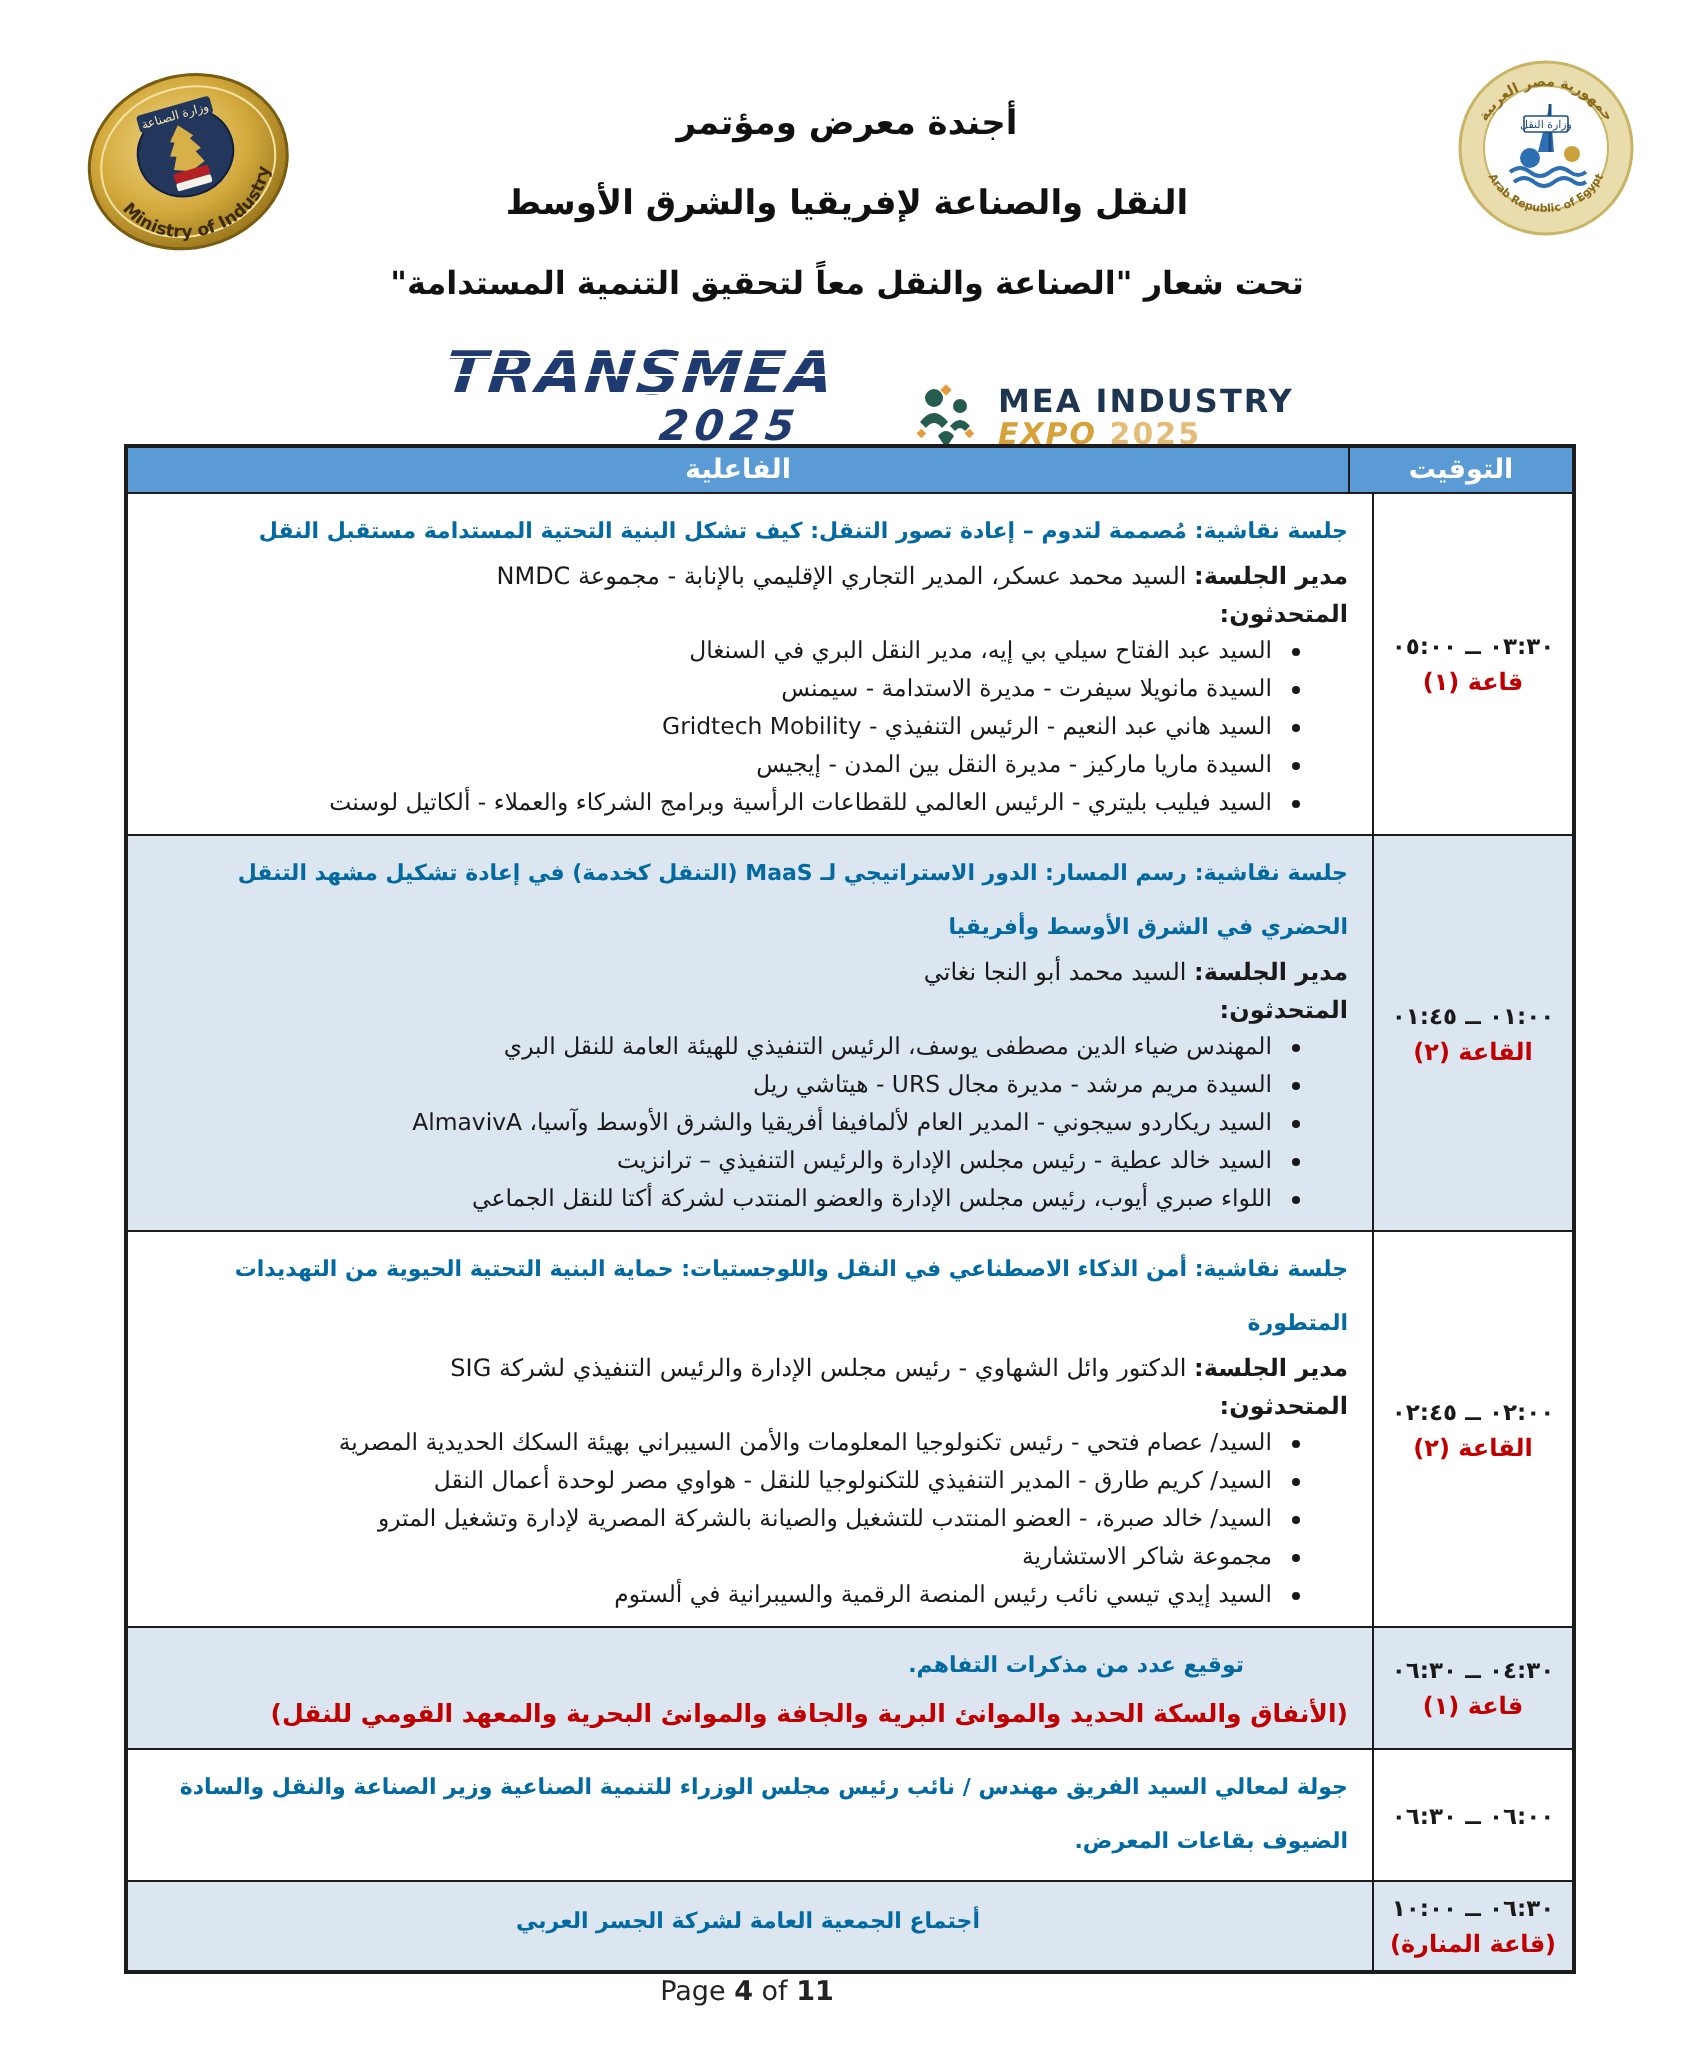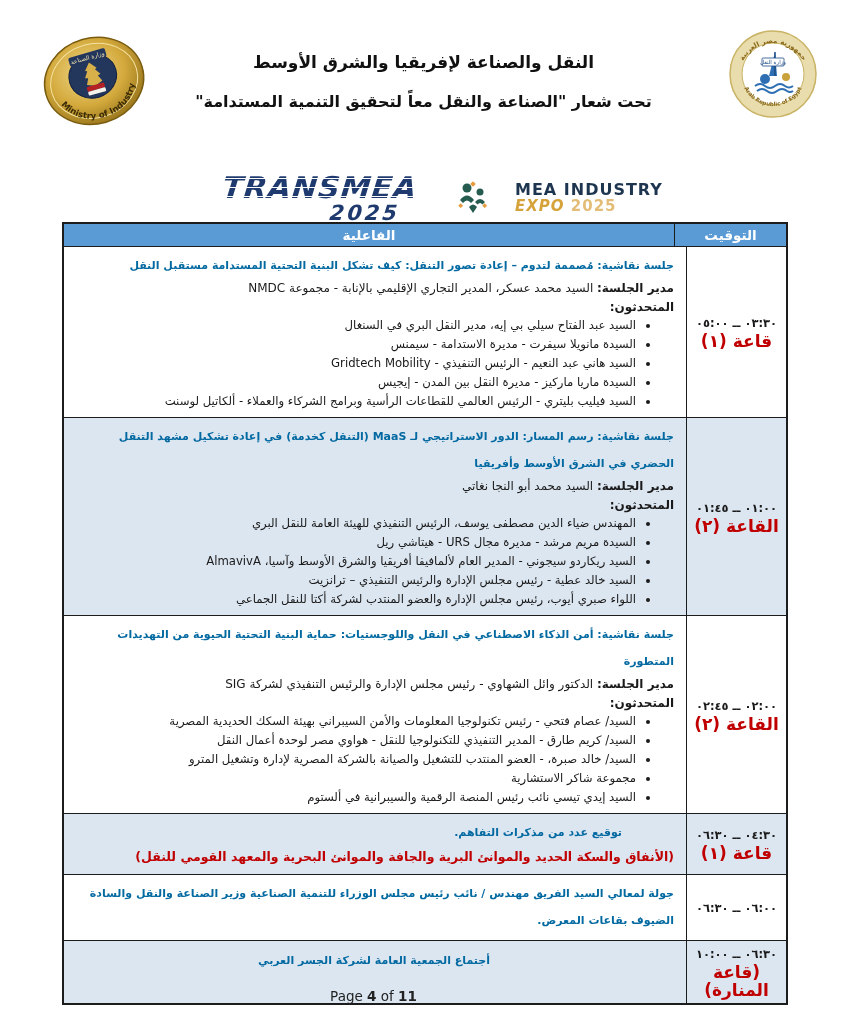--- a/index.html
+++ b/index.html
@@ -20,21 +20,21 @@
   .transmea .tm-name{
     display:block;font-weight:bold;font-style:italic;font-size:30px;letter-spacing:1px;
     transform:skewX(-6deg);line-height:28px;
     background:repeating-linear-gradient(180deg,#1f3a6e 0 4px,#ffffff 4px 5px,#1f3a6e 5px 9px);
     -webkit-background-clip:text;background-clip:text;-webkit-text-fill-color:transparent;
   }
   .transmea .tm-year{
     display:block;font-weight:bold;font-style:italic;font-size:21px;letter-spacing:3px;
     transform:skewX(-6deg);margin-top:1px;padding-left:90px;line-height:20px;color:#1f3a6e;
   }
-  .meaexpo{position:absolute;left:455px;top:12px;display:flex;align-items:center;gap:24px;}
+  .meaexpo{position:absolute;left:455px;top:23px;display:flex;align-items:center;gap:8px;}
   .meaexpo .mea-text{display:flex;flex-direction:column;line-height:17px;}
   .mea-line1{font-weight:bold;font-size:16px;letter-spacing:1px;color:#1e3550;}
   .mea-line2{font-weight:bold;font-size:15px;letter-spacing:1px;}
   .mea-expo-word{color:#d6a23a;font-style:italic;}
   .mea-year{color:#e3bd77;font-weight:bold;}
   
   .agenda-table{
     position:absolute;left:62px;top:222px;width:726px;direction:rtl;
     border:2px solid #1c1c1c;box-sizing:border-box;background:#fff;
   }
@@ -44,21 +44,21 @@
   .h-event{flex:1;}
   .t-row{display:flex;border-bottom:1px solid #1c1c1c;background:#fff;}
   .t-row:last-child{border-bottom:none;}
   .t-row.shaded{background:#dce6f1;}
   .cell-timing{
     width:100px;border-left:1px solid #1c1c1c;box-sizing:border-box;
     display:flex;flex-direction:column;justify-content:center;align-items:center;
     padding:4px 2px;text-align:center;
   }
   .time-range{font-size:11.5px;font-weight:bold;color:#1a1a1a;line-height:18px;white-space:nowrap;}
-  .hall-label{font-size:17px;font-weight:bold;color:#c00000;line-height:18px;}
+  .hall-label{font-size:12px;font-weight:bold;color:#c00000;line-height:18px;}
   .cell-event{flex:1;padding:5px 12px 6px 10px;box-sizing:border-box;}
   .session-title{font-weight:bold;font-size:11px;line-height:27px;color:#0369a1;text-align:right;}
   .session-title.center{text-align:center;line-height:24px;padding:3px 0;}
   .session-title.indent{padding-right:52px;}
   .red-subtitle{font-weight:bold;font-size:12.5px;line-height:22px;color:#c00000;text-align:right;}
   .moderator-line{font-size:12px;line-height:19px;text-align:right;}
   .moderator-line b{font-size:12px;}
   .speakers-label{font-size:12px;font-weight:bold;line-height:18px;text-align:right;}
   .speaker-list{margin:0;padding:0 38px 0 0;list-style:disc;}
   .speaker-list li{font-size:11.7px;line-height:19px;text-align:right;}
@@ -115,20 +115,21 @@
       <circle cx="36" cy="49" r="5" fill="#2e6fb3"></circle>
       <circle cx="57" cy="47" r="4" fill="#caa23c"></circle>
       <path d="M 26 56 q 5 -4 10 0 q 5 4 10 0 q 5 -4 10 0 q 4 3 8 0" fill="none" stroke="#2e6fb3" stroke-width="2"></path>
       <path d="M 28 61 q 5 -4 10 0 q 5 4 10 0 q 5 -4 10 0 q 3 2 6 0" fill="none" stroke="#2e6fb3" stroke-width="2"></path>
       <rect x="33" y="28" width="22" height="8" rx="1" fill="#ffffff" stroke="#1d4d85" stroke-width="0.8"></rect>
       <text x="44" y="34" font-size="5.5" fill="#1d4d85" text-anchor="middle">وزارة النقل</text>
     </svg>
   </div>
 
   <div class="titles">
+    <div class="t-line">أجندة معرض ومؤتمر</div>
     <div class="t-line">النقل والصناعة لإفريقيا والشرق الأوسط</div>
     <div class="t-line t-line3">تحت شعار "الصناعة والنقل معاً لتحقيق التنمية المستدامة"</div>
   </div>
 
   <div class="event-logos">
     <div class="transmea">
       <span class="tm-name">TRANSMEA</span>
       <span class="tm-year">2025</span>
     </div>
     <div class="meaexpo">

